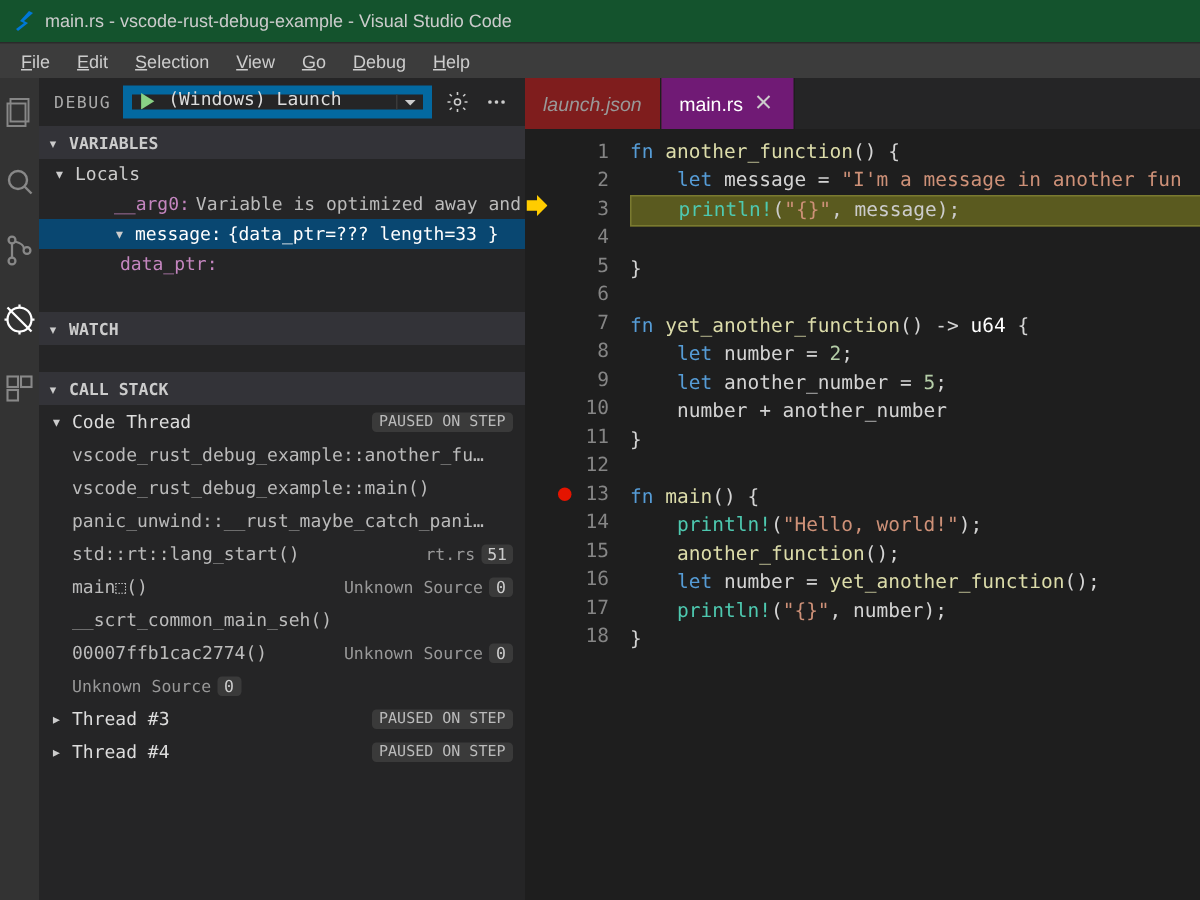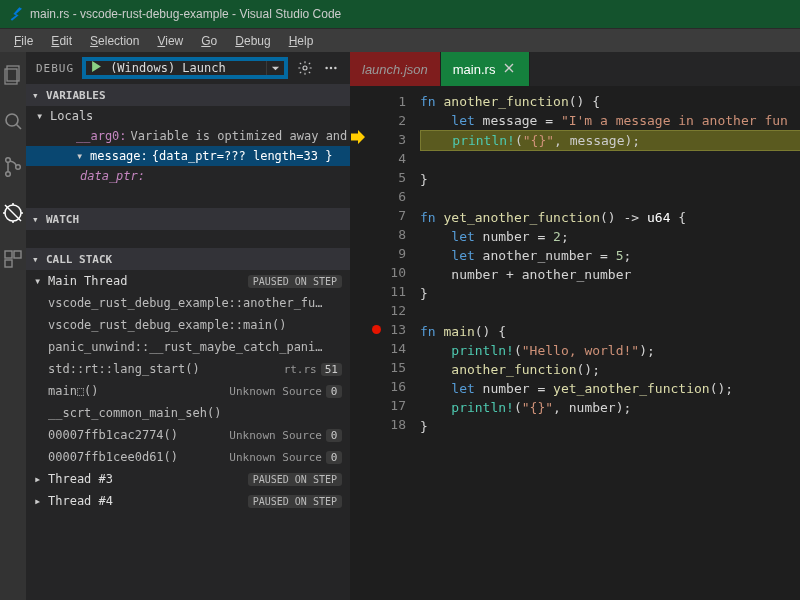--- a/index.html
+++ b/index.html
@@ -9,47 +9,47 @@
   .menubar { height:24px; background:#3c3c3c; display:flex; align-items:center; padding:0 6px; font-size:12px; color:#ccc; gap:2px; border-top:1px solid #2a2a2a; }
   .menu-item { padding:2px 8px; cursor:pointer; }
   .menu-item u { text-decoration:underline; }
   .main { display:flex; height:548px; }
   .activitybar { width:48px; background:#333; display:flex; flex-direction:column; align-items:center; padding-top:10px; gap:20px; }
   .act-icon { width:26px; height:26px; color:#888; display:flex; align-items:center; justify-content:center; cursor:pointer; }
   .act-icon.active { color:#fff; }
   .sidebar { width:324px; background:#252526; display:flex; flex-direction:column; font-family:Consolas,monospace; font-size:12px; }
   .debug-hdr { height:32px; display:flex; align-items:center; padding:0 10px; gap:8px; background:#252526; }
   .debug-hdr-title { font-size:11px; letter-spacing:1px; color:#aaa; flex:0 0 auto; }
-  .config-box { flex:1; display:flex; align-items:flex-start; border:4px solid #0369a1; height:22px; }
+  .config-box { flex:1; display:flex; align-items:flex-end; border:6px solid #0369a1; height:22px; }
   .play { width:20px; display:flex; align-items:center; justify-content:center; color:#89d185; }
   .config-name { flex:1; padding:0 4px; font-size:12px; color:#ddd; white-space:nowrap; overflow:hidden; }
   .chev { width:18px; display:flex; align-items:center; justify-content:center; color:#ccc; border-left:1px solid #3a3a3a; height:100%; }
   .gear, .dots { width:18px; color:#ccc; display:flex; align-items:center; justify-content:center; cursor:pointer; }
   .section-hdr { height:22px; background:#333338; display:flex; align-items:center; padding:0 6px; font-size:11px; font-weight:bold; color:#ccc; gap:4px; cursor:pointer; }
   .tw { width:10px; color:#ccc; }
   .scroll { overflow:hidden; }
   .var-row { display:flex; align-items:center; height:20px; padding-left:22px; color:#ccc; white-space:nowrap; overflow:hidden; gap:4px; }
   .var-row .name { color:#c586c0; }
   .var-row .val  { color:#bbb; }
   .var-row.sel   { background:#094771; color:#fff; }
   .var-row.sel .name, .var-row.sel .val { color:#fff; }
   .indent1 { padding-left:50px; }
-  .indent2 { padding-left:54px;font-style:italic; }
+  .indent2 { padding-left:54px; }
   .locals-hdr { height:20px; display:flex; align-items:center; padding-left:10px; color:#ccc; gap:4px; cursor:pointer; }
   .stack-row { height:22px; display:flex; align-items:center; padding:0 8px 0 22px; font-size:12px; color:#bbb; cursor:pointer; }
   .stack-row .fn { flex:1; overflow:hidden; text-overflow:ellipsis; white-space:nowrap; }
   .stack-row .src { color:#999; font-size:11px; margin-right:4px; }
   .stack-row .badge { background:#3a3a3a; color:#ccc; font-size:11px; padding:0 4px; border-radius:3px; min-width:16px; text-align:center; }
   .thread-row { height:22px; display:flex; align-items:center; padding:0 8px 0 8px; font-size:12px; color:#ddd; cursor:pointer; }
   .thread-row .tname { flex:1; padding-left:4px; }
   .paused { background:#3a3a3a; color:#bbb; font-size:10px; padding:1px 5px; border-radius:3px;margin-left:16px; }
   .editor { flex:1; background:#1e1e1e; display:flex; flex-direction:column; }
   .tabs { height:34px; display:flex; background:#252526; }
   .tab { display:flex; align-items:center; padding:0 12px; font-size:13px; color:#999; background:#7f1d1d; gap:8px; cursor:pointer; border-right:1px solid #1e1e1e; font-style:italic; }
-  .tab.active { background:#15803d; color:#fff; font-style:normal; }
+  .tab.active { background:#701a75; color:#fff; font-style:normal; }
   .tab-close { width:14px; height:14px; color:#ccc; }
   .code { flex:1; display:flex; font-family:Consolas,monospace; font-size:13px; line-height:19px; }
   .gutter { width:54px; display:flex; flex-direction:column; align-items:flex-end; padding:6px 14px 0 0; color:#858585; position:relative; }
   .ln { height:19px; position:relative; width:100%; text-align:right; }
   .bp { position:absolute; left:6px; top:5px; width:9px; height:9px; background:#e51400; border-radius:50%; }
   .codelines { flex:1; padding-top:6px; white-space:pre; }
   .hl { background:#5a5a1f; display:block; border:1px solid #7a7a30; }
   .k { color:#569cd6; } .fnname{color:#dcdcaa;} .s{color:#ce9178;} .m{color:#4ec9b0;} .n{color:#b5cea8;} .t{color:#ffffff;} .p{color:#d4d4d4;}
 </style>
 </head>
@@ -173,21 +173,21 @@
       <span>WATCH</span>
     </div>
     <div style="height:18px"></div>
 
     <div class="section-hdr">
       <span class="tw">▾</span>
       <span>CALL STACK</span>
     </div>
     <div class="thread-row">
       <span class="tw">▾</span>
-      <span class="tname">Main Thread</span>
+      <span class="tname">Code Thread</span>
       <span class="paused">PAUSED ON STEP</span>
     </div>
     <div id="stack">
         <div class="stack-row">
           <span class="fn">vscode_rust_debug_example::another_fu…</span>
         </div>
         <div class="stack-row">
           <span class="fn">vscode_rust_debug_example::main()</span>
         </div>
         <div class="stack-row">
@@ -205,21 +205,20 @@
         </div>
         <div class="stack-row">
           <span class="fn">__scrt_common_main_seh()</span>
         </div>
         <div class="stack-row">
           <span class="fn">00007ffb1cac2774()</span>
           <span class="src">Unknown Source</span>
           <span class="badge">0</span>
         </div>
         <div class="stack-row">
-          <span class="fn">00007ffb1cee0d61()</span>
           <span class="src">Unknown Source</span>
           <span class="badge">0</span>
         </div>
       </div>
     <div class="thread-row">
       <span class="tw">▸</span>
       <span class="tname">Thread #3</span>
       <span class="paused">PAUSED ON STEP</span>
     </div>
     <div class="thread-row">

